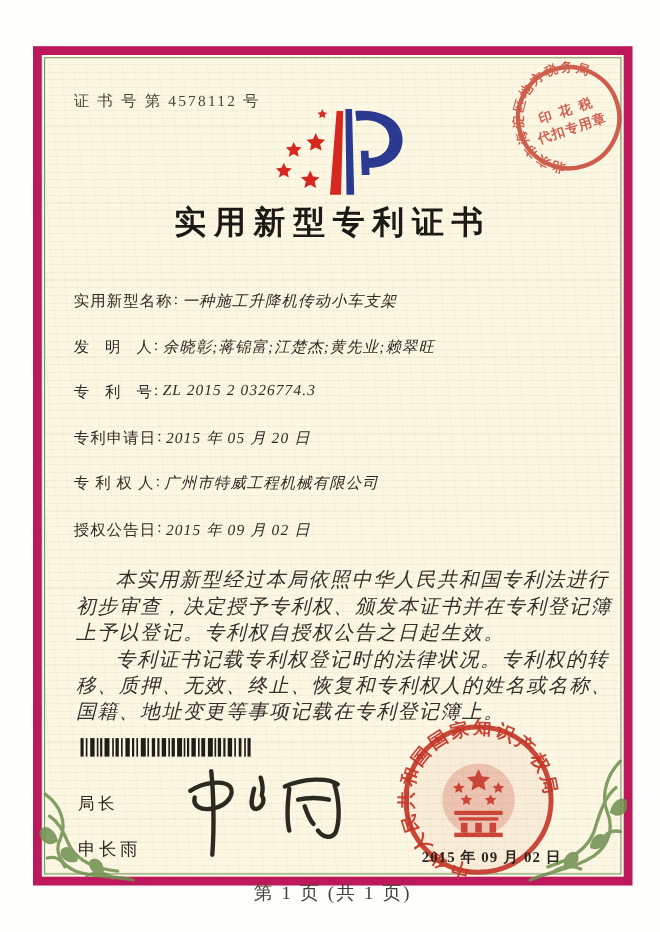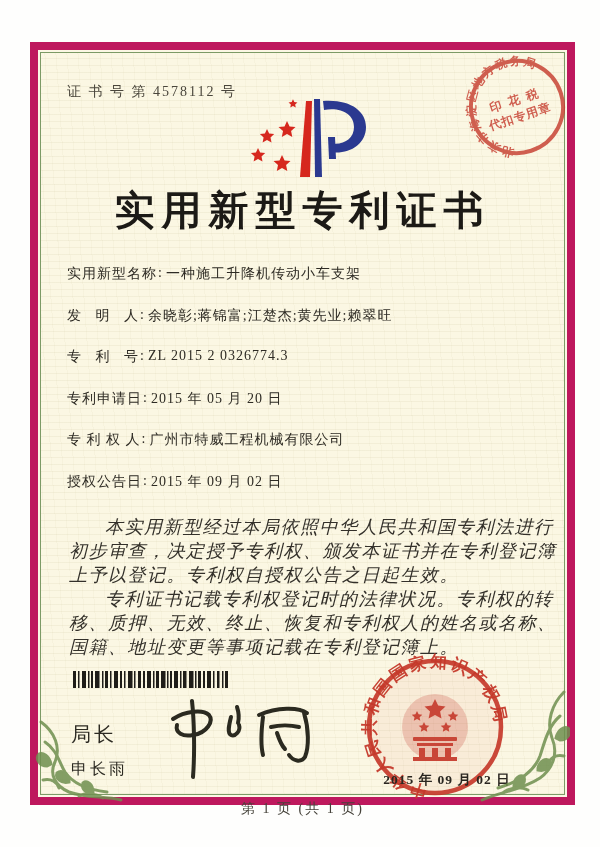--- a/index.html
+++ b/index.html
@@ -28,61 +28,61 @@
   .content { position:absolute; inset:0; }
 
   
   .cert-no {
     position:absolute; left:26px; top:30px;
     font-size:14px; color:#4a463c; letter-spacing:2px;
   }
   .logo { position:absolute; left:203px; top:40px; width:134px; height:88px; }
   .title {
     position:absolute; left:0; top:130px; width:100%;
-    text-align:center; font-size:40px; font-weight:bold; color:#1c1a16;
+    text-align:center; font-size:29px; font-weight:bold; color:#1c1a16;
     letter-spacing:7px;
   }
 
   
   .fields { position:absolute; left:26px; top:212px; width:495px; }
   .field-row { display:flex; margin-bottom:23.5px; font-size:14px; color:#2e2b24; }
   .field-label { white-space:pre; letter-spacing:1px; }
   .field-colon { margin:0 4px 0 1px; }
-  .field-value { letter-spacing:1px; }
+  .field-value { letter-spacing:1px;font-style:italic; }
 
   
   .body-text {
     position:absolute; left:28px; top:462px; width:492px;
     font-size:18px; line-height:24px; color:#33302a;
     letter-spacing:1.5px; font-style:italic;
   }
   .body-text p { text-indent:2em; }
 
   
   .barcode { position:absolute; left:32px; top:618px; width:155px; height:17px; }
 
   
   .officer { position:absolute; left:30px; top:668px; font-style:normal; }
-  .officer-title { font-size:20px; color:#2c2a22; letter-spacing:3px; margin-bottom:11px;font-family:Liberation Mono, monospace; }
+  .officer-title { font-size:15px; color:#2c2a22; letter-spacing:3px; margin-bottom:22px;font-family:Liberation Mono, monospace; }
   .officer-name  { font-size:16px; color:#2c2a22; letter-spacing:3px;font-family:Liberation Serif, serif; }
   .signature { position:absolute; left:118px; top:636px; width:160px; height:95px; }
 
   
   .tax-stamp { position:absolute; left:418px; top:-4px; width:116px; height:116px; }
   .main-seal { position:absolute; left:320px; top:600px; width:148px; height:148px; }
   .seal-date {
     position:absolute; left:326px; top:718px; width:160px;
     text-align:center; font-size:13.5px; font-weight:bold; color:#2a2620;
     letter-spacing:1px; font-style:normal;
   }
 
   
   .footer {
     position:absolute; left:0; top:747px; width:100%;
-    text-align:center; font-size:14px; color:#45423a; letter-spacing:2px;
+    text-align:center; font-size:17px; color:#45423a; letter-spacing:2px;
   }
 
   
   .corner { position:absolute; width:120px; height:150px; opacity:0.85; }
   .corner-bl { left:-6px; bottom:-8px; }
   .corner-br { right:-6px; bottom:-8px; transform:scaleX(-1); }
 </style>
 </head>
 <body>
 

